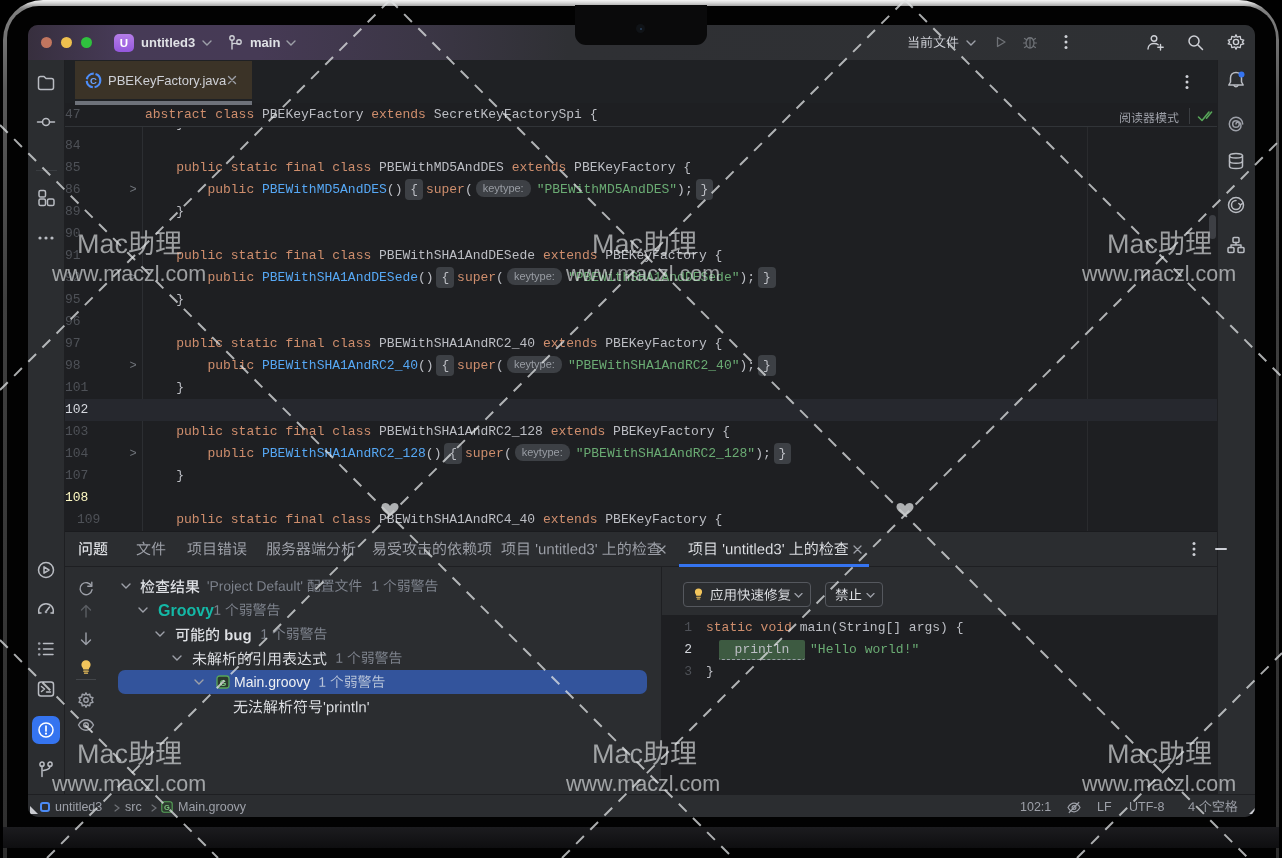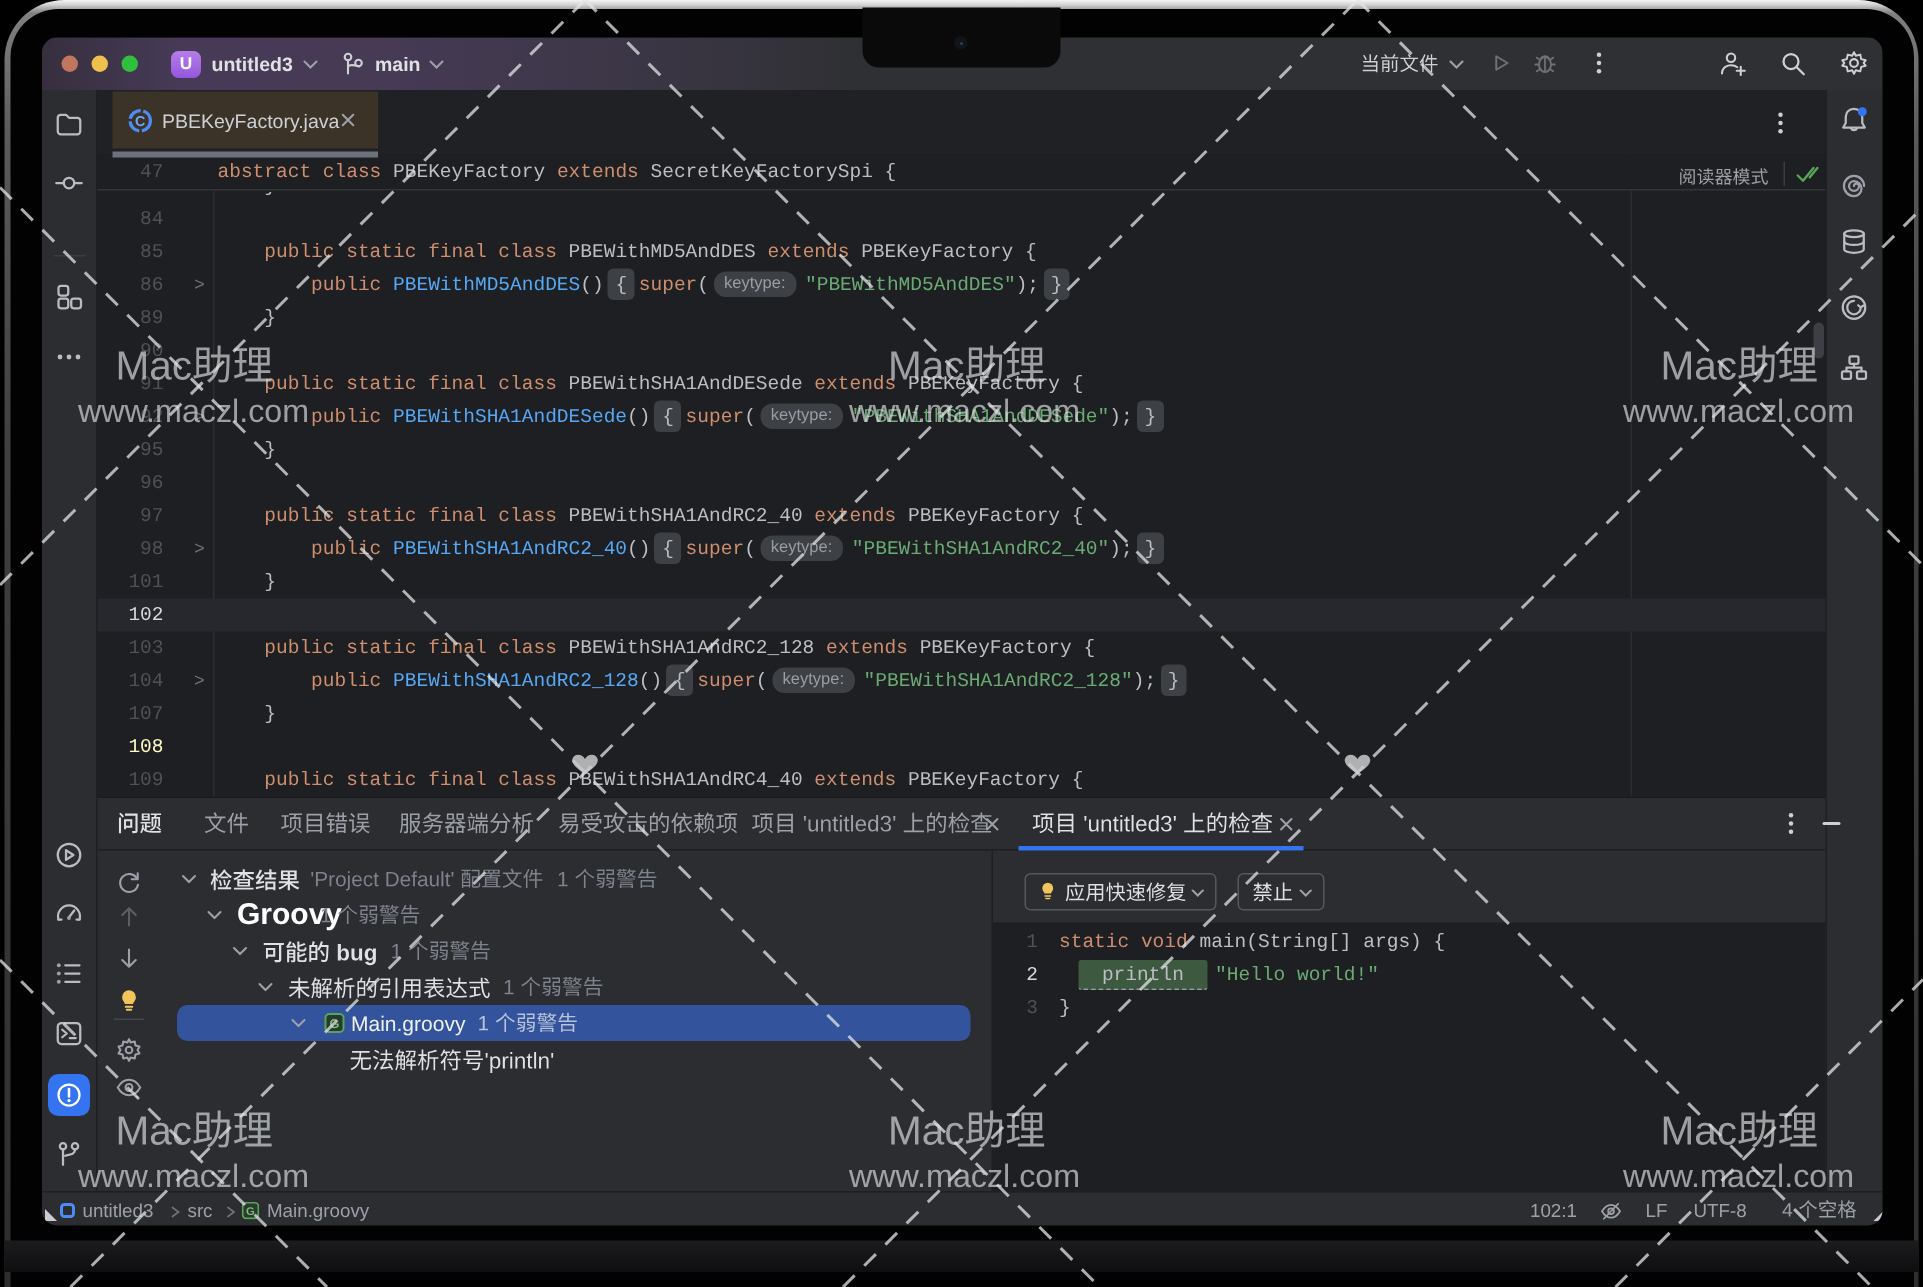--- a/index.html
+++ b/index.html
@@ -3,21 +3,21 @@
 html,body{margin:0;padding:0;background:#000;}
 body{width:1282px;height:858px;position:relative;overflow:hidden;
   font-family:"Liberation Sans",sans-serif;-webkit-font-smoothing:antialiased;}
 *{box-sizing:border-box;}
 .abs{position:absolute;}
 .mono{font-family:"Liberation Mono",monospace;font-size:13px;line-height:22px;white-space:pre;font-weight:normal;}
 .kw{color:#cf8e6d;}.mt{color:#56a8f5;}.st{color:#6aab73;}.df{color:#bcbec4;}
 .chip{background:#3d4045;border-radius:4px;padding:3px 5px;margin:-3px -5px;}
 .hint{display:inline-block;font-family:"Liberation Sans",sans-serif;font-size:11px;line-height:15px;
   color:#999da4;background:#3d4045;border-radius:8px;padding:1px 7px;margin:0 6px 0 3px;vertical-align:1px;}
-.num{position:absolute;left:0;width:44px;text-align:right;color:#4e5157;
+.num{position:absolute;left:0;width:44px;color:#4e5157;
   font-family:"Liberation Mono",monospace;font-size:13px;line-height:22px;}
 .fold{position:absolute;left:61px;width:14px;text-align:center;color:#6f737a;
   font-family:"Liberation Mono",monospace;font-size:12px;line-height:22px;}
 </style></head><body>
 
 <div class="abs" style="left:3px;top:0;width:1276px;height:862px;border-radius:40px 40px 0 0;background:linear-gradient(180deg,#f4f4f4 0px,#d5d5d5 3px,#a5a5a5 6px,#808080 9px,#5a5a5a 90px,#3f3f3f 300px,#2e2e2e 860px);"></div>
 <div class="abs" style="left:6.5px;top:6px;width:1269px;height:856px;border-radius:32px 32px 0 0;background:#020202;"></div>
 <div class="abs" style="left:3px;top:827px;width:1276px;height:21px;background:linear-gradient(180deg,#1c1c1f,#0e0e10);"></div>
 <div id="win" class="abs" style="left:28px;top:25px;width:1227px;height:792px;background:#1e1f22;border-radius:10px;overflow:hidden;">
 <div class="abs" style="left:0;top:0;width:1227px;height:35px;background:linear-gradient(90deg,#372f3e 0px,#463a56 90px,#463a55 230px,#3b3645 400px,#2f3034 540px,#2e3033 100%);">
@@ -197,21 +197,21 @@
 <div class="abs mono" style="left:80px;top:274px;"><span class="df">    }</span></div>
 <div class="num" style="top:296px;color:#d5d8de;">102</div>
 <div class="num" style="top:318px;color:#4e5157;">103</div>
 <div class="abs mono" style="left:80px;top:318px;"><span class="kw">    public static final class</span><span class="df"> PBEWithSHA1AndRC2_128 </span><span class="kw">extends</span><span class="df"> PBEKeyFactory {</span></div>
 <div class="num" style="top:340px;color:#4e5157;">104</div>
 <div class="fold" style="top:340px;">&gt;</div>
 <div class="abs mono" style="left:80px;top:340px;"><span class="kw">        public</span><span class="mt"> PBEWithSHA1AndRC2_128</span><span class="df">() </span><span class="df chip">{</span><span class="df"> </span><span class="kw">super</span><span class="df">(</span><span class="hint">keytype:</span><span class="st">"PBEWithSHA1AndRC2_128"</span><span class="df">); </span><span class="df chip">}</span></div>
 <div class="num" style="top:362px;color:#4e5157;">107</div>
 <div class="abs mono" style="left:80px;top:362px;"><span class="df">    }</span></div>
 <div class="num" style="top:384px;color:#fef9c3;">108</div>
-<div class="num" style="top:406px;color:#4e5157;">109</div>
+<div class="num" style="top:406px;color:#4e5157;margin-left:12px;">109</div>
 <div class="abs mono" style="left:80px;top:406px;"><span class="kw">    public static final class</span><span class="df"> PBEWithSHA1AndRC4_40 </span><span class="kw">extends</span><span class="df"> PBEKeyFactory {</span></div>
 <svg width="60" height="16" viewBox="0 -12.0 60 15.6" style="position:absolute;overflow:visible;left:1054px;top:7.0px">
         <path fill="#9da0a8" d="M4.2 -5.3H7.8V-3.9H4.2ZM1.1 -7.4V1.0H2.0V-7.4ZM1.3 -9.5C1.8 -9.0 2.4 -8.3 2.7 -7.8L3.4 -8.3C3.1 -8.8 2.5 -9.5 2.0 -9.9ZM3.8 -7.7C4.2 -7.2 4.6 -6.5 4.8 -6.1H3.3V-3.2H4.7C4.5 -1.9 4.1 -1.0 2.6 -0.5C2.8 -0.4 3.0 -0.0 3.1 0.2C4.8 -0.5 5.3 -1.6 5.5 -3.2H6.4V-1.2C6.4 -0.4 6.6 -0.2 7.4 -0.2C7.5 -0.2 8.3 -0.2 8.5 -0.2C9.1 -0.2 9.3 -0.5 9.4 -1.6C9.2 -1.7 8.9 -1.8 8.7 -1.9C8.7 -1.0 8.6 -0.9 8.4 -0.9C8.2 -0.9 7.6 -0.9 7.5 -0.9C7.2 -0.9 7.2 -0.9 7.2 -1.2V-3.2H8.6V-6.1H7.2C7.6 -6.6 7.9 -7.2 8.3 -7.8L7.4 -8.0C7.1 -7.5 6.7 -6.6 6.3 -6.1H4.8L5.5 -6.4C5.3 -6.9 4.9 -7.5 4.5 -8.0ZM4.2 -9.4V-8.6H10.0V-0.2C10.0 0.0 10.0 0.0 9.8 0.1C9.7 0.1 9.2 0.1 8.6 0.0C8.7 0.3 8.9 0.6 8.9 0.9C9.7 0.9 10.2 0.9 10.5 0.7C10.8 0.6 10.9 0.3 10.9 -0.2V-9.4Z M17.3 -5.4C18.0 -5.1 18.7 -4.6 19.1 -4.2L19.5 -4.7C19.1 -5.1 18.3 -5.6 17.7 -5.9ZM16.4 -4.3C17.1 -4.0 17.8 -3.5 18.2 -3.1L18.6 -3.6C18.3 -4.0 17.5 -4.5 16.9 -4.8ZM20.2 -1.3C21.2 -0.6 22.4 0.4 22.9 1.0L23.5 0.4C22.9 -0.2 21.7 -1.2 20.7 -1.8ZM13.3 -9.2C13.9 -8.7 14.7 -7.9 15.1 -7.4L15.7 -8.0C15.3 -8.5 14.5 -9.3 13.8 -9.8ZM16.4 -7.1V-6.3H22.2C22.0 -5.8 21.9 -5.3 21.7 -4.9L22.4 -4.7C22.7 -5.3 23.0 -6.2 23.2 -7.0L22.7 -7.2L22.5 -7.1H20.2V-8.2H22.7V-9.0H20.2V-10.1H19.3V-9.0H16.8V-8.2H19.3V-7.1ZM19.7 -5.9V-4.5C19.7 -4.0 19.6 -3.5 19.5 -3.0H16.2V-2.2H19.2C18.7 -1.3 17.8 -0.4 16.0 0.3C16.1 0.5 16.4 0.8 16.5 1.0C18.7 0.1 19.7 -1.0 20.2 -2.2H23.4V-3.0H20.4C20.5 -3.5 20.5 -4.0 20.5 -4.4V-5.9ZM12.5 -6.3V-5.4H14.3V-1.1C14.3 -0.5 13.9 -0.1 13.7 0.1C13.8 0.2 14.1 0.5 14.2 0.7V0.7C14.3 0.5 14.7 0.2 16.5 -1.4C16.4 -1.5 16.3 -1.9 16.2 -2.1L15.1 -1.2V-6.3Z M26.4 -8.8H28.4V-7.1H26.4ZM31.5 -8.8H33.6V-7.1H31.5ZM31.4 -5.8C31.9 -5.6 32.5 -5.3 32.9 -5.0H29.4C29.7 -5.4 29.9 -5.8 30.1 -6.2L29.2 -6.4V-9.5H25.5V-6.3H29.2C29.0 -5.9 28.7 -5.4 28.4 -5.0H24.6V-4.2H27.6C26.8 -3.5 25.7 -2.9 24.4 -2.4C24.5 -2.2 24.8 -1.9 24.9 -1.7L25.5 -2.0V1.0H26.4V0.6H28.4V0.9H29.2V-2.7H27.0C27.7 -3.2 28.3 -3.7 28.8 -4.2H31.0C31.5 -3.7 32.1 -3.2 32.9 -2.7H30.7V1.0H31.5V0.6H33.6V0.9H34.5V-2.0L35.1 -1.8C35.2 -2.0 35.5 -2.3 35.7 -2.5C34.4 -2.8 33.0 -3.5 32.1 -4.2H35.4V-5.0H33.3L33.6 -5.4C33.2 -5.7 32.4 -6.1 31.8 -6.3ZM30.6 -9.5V-6.3H34.5V-9.5ZM26.4 -0.2V-2.0H28.4V-0.2ZM31.5 -0.2V-2.0H33.6V-0.2Z M41.7 -5.0H45.8V-4.1H41.7ZM41.7 -6.5H45.8V-5.7H41.7ZM44.8 -10.1V-9.1H42.9V-10.1H42.1V-9.1H40.3V-8.3H42.1V-7.4H42.9V-8.3H44.8V-7.4H45.7V-8.3H47.3V-9.1H45.7V-10.1ZM40.8 -7.2V-3.5H43.3C43.2 -3.1 43.2 -2.8 43.1 -2.5H40.1V-1.7H42.8C42.4 -0.8 41.5 -0.1 39.7 0.2C39.9 0.4 40.1 0.8 40.2 1.0C42.3 0.5 43.3 -0.4 43.8 -1.7C44.4 -0.4 45.5 0.5 47.0 1.0C47.2 0.7 47.4 0.4 47.6 0.2C46.2 -0.1 45.2 -0.7 44.6 -1.7H47.3V-2.5H44.0C44.1 -2.8 44.1 -3.1 44.1 -3.5H46.7V-7.2ZM38.1 -10.1V-7.8H36.6V-6.9H38.1V-6.9C37.8 -5.3 37.1 -3.4 36.4 -2.4C36.5 -2.1 36.8 -1.8 36.9 -1.5C37.3 -2.2 37.8 -3.3 38.1 -4.5V0.9H39.0V-5.2C39.3 -4.6 39.7 -3.8 39.8 -3.4L40.4 -4.1C40.2 -4.5 39.3 -6.0 39.0 -6.4V-6.9H40.2V-7.8H39.0V-10.1Z M56.5 -9.5C57.1 -9.1 57.9 -8.4 58.2 -8.0L58.9 -8.5C58.5 -9.0 57.7 -9.6 57.1 -10.0ZM54.8 -10.0C54.8 -9.3 54.8 -8.6 54.8 -7.8H48.7V-7.0H54.9C55.2 -2.5 56.2 1.0 58.2 1.0C59.1 1.0 59.4 0.4 59.6 -1.7C59.4 -1.8 59.0 -2.0 58.8 -2.2C58.7 -0.6 58.6 0.0 58.3 0.0C57.1 0.0 56.1 -2.9 55.8 -7.0H59.4V-7.8H55.8C55.8 -8.5 55.7 -9.3 55.7 -10.0ZM48.7 -0.3 49.0 0.6C50.5 0.3 52.7 -0.2 54.8 -0.7L54.7 -1.5L52.1 -1.0V-4.3H54.4V-5.2H49.1V-4.3H51.2V-0.8Z"></path>
       </svg>
 <div class="abs" style="left:1124px;top:5px;width:1px;height:16px;background:#3a3d41;"></div>
 <svg width="16" height="14" viewBox="0 0 16 14" style="position:absolute;left:1132px;top:6px">
         <path d="M1.5 8 L5 11.5 L12 3" stroke="#57a559" stroke-width="1.6" fill="none" stroke-linecap="round" stroke-linejoin="round"></path>
         <path d="M9.5 9.2 L14.6 3" stroke="#57a559" stroke-width="1.6" fill="none" stroke-linecap="round"></path>
       </svg>
 <div class="abs" style="left:1144px;top:112px;width:7px;height:24px;background:#4a4d52;border-radius:4px;opacity:.7;"></div>
@@ -284,21 +284,21 @@
       </svg>
 <svg width="157" height="18" viewBox="0 -14.0 157 18.2" style="position:absolute;overflow:visible;left:141px;top:45.0px">
         <path fill="#7d828c" d="M1.8 -6.6H0.9L0.7 -9.6H2.0Z M11.3 -6.7Q11.3 -5.4 10.4 -4.6Q9.5 -3.8 8.0 -3.8H5.1V0.0H3.8V-9.6H7.9Q9.5 -9.6 10.4 -8.9Q11.3 -8.1 11.3 -6.7ZM10.0 -6.7Q10.0 -8.6 7.7 -8.6H5.1V-4.8H7.8Q10.0 -4.8 10.0 -6.7Z M13.0 0.0V-5.7Q13.0 -6.5 12.9 -7.4H14.1Q14.2 -6.1 14.2 -5.9H14.2Q14.5 -6.8 14.9 -7.2Q15.2 -7.5 15.9 -7.5Q16.2 -7.5 16.4 -7.5V-6.3Q16.2 -6.4 15.8 -6.4Q15.0 -6.4 14.6 -5.7Q14.2 -5.1 14.2 -3.9V0.0Z M23.9 -3.7Q23.9 -1.8 23.0 -0.8Q22.2 0.1 20.5 0.1Q18.9 0.1 18.1 -0.9Q17.3 -1.8 17.3 -3.7Q17.3 -7.5 20.6 -7.5Q22.3 -7.5 23.1 -6.6Q23.9 -5.7 23.9 -3.7ZM22.6 -3.7Q22.6 -5.2 22.1 -5.9Q21.7 -6.6 20.6 -6.6Q19.5 -6.6 19.0 -5.9Q18.6 -5.2 18.6 -3.7Q18.6 -2.2 19.0 -1.5Q19.5 -0.8 20.5 -0.8Q21.6 -0.8 22.1 -1.5Q22.6 -2.2 22.6 -3.7Z M25.4 -9.0V-10.1H26.6V-9.0ZM26.6 0.9Q26.6 2.0 26.2 2.4Q25.8 2.9 25.0 2.9Q24.5 2.9 24.1 2.8V1.9L24.5 1.9Q25.0 1.9 25.2 1.7Q25.4 1.4 25.4 0.7V-7.4H26.6Z M29.5 -3.4Q29.5 -2.2 30.0 -1.5Q30.5 -0.8 31.5 -0.8Q32.3 -0.8 32.8 -1.1Q33.3 -1.4 33.5 -1.9L34.5 -1.6Q33.9 0.1 31.5 0.1Q29.9 0.1 29.0 -0.8Q28.2 -1.8 28.2 -3.7Q28.2 -5.6 29.0 -6.6Q29.9 -7.5 31.5 -7.5Q34.7 -7.5 34.7 -3.6V-3.4ZM33.5 -4.4Q33.4 -5.6 32.9 -6.1Q32.4 -6.6 31.5 -6.6Q30.6 -6.6 30.0 -6.0Q29.5 -5.4 29.5 -4.4Z M37.2 -3.7Q37.2 -2.3 37.7 -1.5Q38.2 -0.8 39.1 -0.8Q39.8 -0.8 40.2 -1.2Q40.6 -1.5 40.7 -2.3L42.0 -2.2Q41.8 -1.1 41.1 -0.5Q40.3 0.1 39.1 0.1Q37.6 0.1 36.8 -0.8Q36.0 -1.8 36.0 -3.7Q36.0 -5.6 36.8 -6.6Q37.6 -7.5 39.1 -7.5Q40.3 -7.5 41.0 -6.9Q41.8 -6.4 41.9 -5.3L40.7 -5.2Q40.6 -5.8 40.2 -6.2Q39.8 -6.6 39.1 -6.6Q38.1 -6.6 37.7 -5.9Q37.2 -5.3 37.2 -3.7Z M46.1 -0.1Q45.5 0.1 44.9 0.1Q43.4 0.1 43.4 -1.6V-6.5H42.6V-7.4H43.5L43.8 -9.1H44.7V-7.4H46.0V-6.5H44.7V-1.8Q44.7 -1.3 44.8 -1.1Q45.0 -0.9 45.4 -0.9Q45.7 -0.9 46.1 -1.0Z M59.6 -4.9Q59.6 -3.4 59.0 -2.3Q58.4 -1.2 57.3 -0.6Q56.3 0.0 54.9 0.0H51.3V-9.6H54.5Q56.9 -9.6 58.2 -8.4Q59.6 -7.2 59.6 -4.9ZM58.3 -4.9Q58.3 -6.7 57.3 -7.6Q56.3 -8.6 54.4 -8.6H52.6V-1.0H54.7Q55.8 -1.0 56.6 -1.5Q57.4 -2.0 57.8 -2.9Q58.3 -3.7 58.3 -4.9Z M62.1 -3.4Q62.1 -2.2 62.7 -1.5Q63.2 -0.8 64.2 -0.8Q65.0 -0.8 65.5 -1.1Q66.0 -1.4 66.1 -1.9L67.2 -1.6Q66.5 0.1 64.2 0.1Q62.6 0.1 61.7 -0.8Q60.8 -1.8 60.8 -3.7Q60.8 -5.6 61.7 -6.6Q62.6 -7.5 64.1 -7.5Q67.4 -7.5 67.4 -3.6V-3.4ZM66.1 -4.4Q66.0 -5.6 65.5 -6.1Q65.1 -6.6 64.1 -6.6Q63.2 -6.6 62.7 -6.0Q62.2 -5.4 62.1 -4.4Z M70.5 -6.5V0.0H69.3V-6.5H68.2V-7.4H69.3V-8.2Q69.3 -9.2 69.7 -9.7Q70.2 -10.1 71.1 -10.1Q71.6 -10.1 71.9 -10.0V-9.1Q71.6 -9.2 71.4 -9.2Q70.9 -9.2 70.7 -8.9Q70.5 -8.7 70.5 -8.1V-7.4H71.9V-6.5Z M74.8 0.1Q73.6 0.1 73.1 -0.5Q72.5 -1.0 72.5 -2.1Q72.5 -3.2 73.3 -3.8Q74.0 -4.4 75.7 -4.5L77.4 -4.5V-4.9Q77.4 -5.8 77.0 -6.2Q76.6 -6.6 75.8 -6.6Q75.0 -6.6 74.6 -6.3Q74.2 -6.0 74.1 -5.4L72.8 -5.5Q73.2 -7.5 75.8 -7.5Q77.2 -7.5 77.9 -6.9Q78.6 -6.3 78.6 -5.0V-1.9Q78.6 -1.3 78.8 -1.0Q78.9 -0.8 79.3 -0.8Q79.5 -0.8 79.7 -0.8V-0.0Q79.2 0.1 78.8 0.1Q78.1 0.1 77.8 -0.3Q77.5 -0.6 77.4 -1.4H77.4Q76.9 -0.6 76.3 -0.2Q75.6 0.1 74.8 0.1ZM75.0 -0.8Q75.7 -0.8 76.2 -1.1Q76.8 -1.4 77.1 -1.9Q77.4 -2.5 77.4 -3.0V-3.7L76.0 -3.6Q75.2 -3.6 74.7 -3.4Q74.3 -3.3 74.0 -2.9Q73.8 -2.6 73.8 -2.0Q73.8 -1.4 74.1 -1.1Q74.4 -0.8 75.0 -0.8Z M81.9 -7.4V-2.7Q81.9 -2.0 82.0 -1.6Q82.1 -1.2 82.5 -1.0Q82.8 -0.8 83.4 -0.8Q84.3 -0.8 84.8 -1.4Q85.3 -2.0 85.3 -3.1V-7.4H86.5V-1.6Q86.5 -0.3 86.6 0.0H85.4Q85.4 -0.0 85.4 -0.2Q85.4 -0.3 85.4 -0.5Q85.4 -0.7 85.3 -1.3H85.3Q84.9 -0.5 84.3 -0.2Q83.8 0.1 83.0 0.1Q81.7 0.1 81.2 -0.5Q80.6 -1.1 80.6 -2.5V-7.4Z M88.4 0.0V-10.1H89.7V0.0Z M94.4 -0.1Q93.8 0.1 93.1 0.1Q91.7 0.1 91.7 -1.6V-6.5H90.8V-7.4H91.7L92.1 -9.1H92.9V-7.4H94.3V-6.5H92.9V-1.8Q92.9 -1.3 93.1 -1.1Q93.2 -0.9 93.7 -0.9Q93.9 -0.9 94.4 -1.0Z M96.3 -6.6H95.3L95.2 -9.6H96.5Z M108.8 -11.1V-10.1H113.1V-6.7H108.9V-0.6C108.9 0.6 109.2 1.0 110.5 1.0C110.8 1.0 112.6 1.0 112.9 1.0C114.2 1.0 114.5 0.3 114.6 -1.9C114.3 -2.0 113.9 -2.2 113.6 -2.4C113.6 -0.4 113.5 -0.0 112.8 -0.0C112.4 -0.0 111.0 -0.0 110.7 -0.0C110.0 -0.0 109.9 -0.1 109.9 -0.6V-5.7H113.1V-4.8H114.1V-11.1ZM103.1 -2.2H106.9V-0.8H103.1ZM103.1 -3.0V-7.7H104.0V-6.6C104.0 -5.9 103.9 -5.0 103.1 -4.3C103.2 -4.2 103.4 -4.0 103.5 -3.8C104.4 -4.6 104.6 -5.8 104.6 -6.6V-7.7H105.4V-5.1C105.4 -4.4 105.5 -4.3 106.1 -4.3C106.2 -4.3 106.7 -4.3 106.8 -4.3H106.9V-3.0ZM101.9 -11.2V-10.3H103.9V-8.7H102.2V1.1H103.1V0.1H106.9V0.9H107.8V-8.7H106.2V-10.3H108.1V-11.2ZM104.6 -8.7V-10.3H105.5V-8.7ZM106.0 -7.7H106.9V-4.9L106.9 -4.9C106.9 -4.9 106.8 -4.9 106.7 -4.9C106.6 -4.9 106.2 -4.9 106.2 -4.9C106.0 -4.9 106.0 -4.9 106.0 -5.1Z M124.2 -10.5H126.5V-9.2H124.2ZM120.9 -10.5H123.2V-9.2H120.9ZM117.7 -10.5H119.9V-9.2H117.7ZM117.7 -6.0V-0.1H115.9V0.7H128.3V-0.1H126.4V-6.0H122.0L122.2 -6.8H128.0V-7.6H122.3L122.5 -8.4H127.6V-11.2H116.7V-8.4H121.4L121.3 -7.6H116.0V-6.8H121.2L121.0 -6.0ZM118.7 -0.1V-1.0H125.3V-0.1ZM118.7 -3.9H125.3V-3.0H118.7ZM118.7 -4.5V-5.3H125.3V-4.5ZM118.7 -2.4H125.3V-1.6H118.7Z M135.0 -11.5C135.4 -10.8 135.8 -9.9 136.0 -9.3L137.2 -9.7C137.0 -10.3 136.5 -11.2 136.1 -11.9ZM129.8 -9.3V-8.3H131.9C132.8 -6.1 133.9 -4.3 135.3 -2.8C133.8 -1.5 131.9 -0.6 129.6 0.1C129.8 0.4 130.1 0.8 130.2 1.1C132.6 0.3 134.5 -0.7 136.1 -2.0C137.7 -0.6 139.6 0.4 141.9 1.0C142.0 0.7 142.4 0.3 142.6 0.1C140.4 -0.5 138.4 -1.5 136.9 -2.8C138.3 -4.3 139.4 -6.0 140.2 -8.3H142.4V-9.3ZM136.1 -3.5C134.8 -4.9 133.8 -6.5 133.0 -8.3H139.0C138.3 -6.4 137.3 -4.8 136.1 -3.5Z M147.5 -4.8V-3.8H151.5V1.1H152.6V-3.8H156.4V-4.8H152.6V-7.9H155.8V-8.9H152.6V-11.6H151.5V-8.9H149.6C149.8 -9.5 150.0 -10.2 150.1 -10.8L149.1 -11.1C148.8 -9.2 148.2 -7.4 147.4 -6.3C147.6 -6.1 148.1 -5.9 148.3 -5.7C148.7 -6.3 149.0 -7.1 149.3 -7.9H151.5V-4.8ZM146.8 -11.7C146.1 -9.6 144.8 -7.5 143.5 -6.1C143.7 -5.9 144.0 -5.3 144.1 -5.1C144.6 -5.6 145.0 -6.1 145.4 -6.7V1.1H146.4V-8.4C146.9 -9.3 147.4 -10.4 147.8 -11.4Z"></path>
       </svg>
 <svg width="68" height="18" viewBox="0 -14.0 68 18.2" style="position:absolute;overflow:visible;left:306px;top:45.0px">
         <path fill="#7d828c" d="M1.1 0.0V-1.0H3.5V-8.5L1.3 -6.9V-8.1L3.6 -9.6H4.8V-1.0H7.1V0.0Z M18.1 -7.6V1.1H19.2V-7.6ZM18.8 -11.8C17.4 -9.4 14.8 -7.4 12.2 -6.2C12.5 -6.0 12.8 -5.6 12.9 -5.3C15.1 -6.3 17.2 -8.0 18.7 -9.9C20.6 -7.7 22.4 -6.4 24.5 -5.3C24.6 -5.6 25.0 -6.0 25.2 -6.2C23.1 -7.3 21.1 -8.6 19.3 -10.7L19.7 -11.3Z M33.3 -3.7C34.3 -3.4 35.6 -2.9 36.2 -2.5L36.7 -3.3C36.0 -3.7 34.7 -4.2 33.7 -4.4ZM27.0 -3.7C28.0 -3.4 29.3 -2.9 29.9 -2.5L30.4 -3.3C29.7 -3.7 28.4 -4.2 27.4 -4.5ZM26.4 -1.2 26.8 -0.3C27.9 -0.7 29.4 -1.2 30.8 -1.7C30.7 -0.8 30.5 -0.3 30.4 -0.1C30.2 0.1 30.1 0.1 29.9 0.1C29.6 0.1 29.0 0.1 28.4 0.0C28.6 0.3 28.7 0.7 28.7 1.0C29.4 1.0 30.0 1.0 30.4 1.0C30.8 1.0 31.0 0.9 31.3 0.5C31.7 0.1 31.9 -1.4 32.1 -5.3C32.2 -5.5 32.2 -5.8 32.2 -5.8H28.1L28.2 -7.6H32.0V-11.3H26.8V-10.3H31.0V-8.6H27.2C27.2 -7.4 27.1 -5.9 27.0 -4.9H31.1C31.0 -4.0 31.0 -3.3 30.9 -2.7C29.2 -2.1 27.5 -1.5 26.4 -1.2ZM33.5 -8.6C33.4 -7.4 33.4 -5.9 33.2 -4.9H37.5L37.4 -2.7C35.7 -2.2 34.0 -1.6 32.9 -1.2L33.2 -0.3L37.3 -1.8C37.2 -0.7 37.1 -0.1 36.9 0.1C36.7 0.2 36.6 0.2 36.3 0.2C36.0 0.2 35.3 0.2 34.5 0.1C34.6 0.4 34.7 0.8 34.8 1.1C35.6 1.1 36.4 1.1 36.8 1.1C37.2 1.1 37.5 1.0 37.8 0.6C38.2 0.2 38.4 -1.3 38.6 -5.3C38.6 -5.5 38.6 -5.8 38.6 -5.8H34.4L34.4 -7.6H38.4V-11.3H33.1V-10.3H37.4V-8.6Z M42.4 -2.7V-2.1H51.0V-2.7ZM42.4 -3.9V-3.3H51.0V-3.9ZM42.3 -1.5V1.1H43.3V0.7H50.1V1.1H51.2V-1.5ZM43.3 0.1V-0.9H50.1V0.1ZM45.9 -6.0C46.0 -5.8 46.1 -5.5 46.2 -5.3H40.6V-4.5H52.7V-5.3H47.3C47.2 -5.6 47.0 -6.0 46.8 -6.3ZM41.8 -10.1C41.5 -9.4 41.0 -8.6 40.1 -8.0C40.3 -7.9 40.6 -7.6 40.8 -7.5C41.0 -7.6 41.1 -7.8 41.3 -8.0V-6.0H42.1V-6.4H44.2C44.3 -6.2 44.3 -6.0 44.3 -5.9C44.7 -5.9 45.1 -5.9 45.3 -5.9C45.6 -5.9 45.8 -6.0 46.0 -6.2C46.2 -6.4 46.3 -7.2 46.5 -9.2C46.5 -9.3 46.5 -9.5 46.5 -9.5H42.4L42.6 -9.9L42.4 -9.9H43.0V-10.4H44.5V-9.9H45.5V-10.4H47.1V-11.1H45.5V-11.7H44.5V-11.1H43.0V-11.7H42.1V-11.1H40.4V-10.4H42.1V-10.0ZM48.6 -11.8C48.2 -10.6 47.5 -9.5 46.5 -8.7C46.8 -8.6 47.1 -8.3 47.2 -8.2C47.6 -8.5 47.9 -8.8 48.1 -9.2C48.5 -8.6 48.8 -8.1 49.3 -7.6C48.6 -7.2 47.9 -6.9 47.0 -6.6C47.2 -6.4 47.5 -6.1 47.5 -5.9C48.4 -6.2 49.3 -6.6 49.9 -7.1C50.7 -6.5 51.5 -6.0 52.5 -5.7C52.7 -6.0 52.9 -6.3 53.1 -6.5C52.2 -6.7 51.3 -7.1 50.6 -7.6C51.2 -8.2 51.7 -8.9 52.0 -9.8H53.0V-10.6H49.0C49.2 -10.9 49.3 -11.2 49.4 -11.6ZM51.0 -9.8C50.8 -9.2 50.4 -8.6 49.9 -8.2C49.4 -8.7 49.0 -9.2 48.7 -9.8ZM45.5 -8.9C45.4 -7.4 45.3 -6.9 45.2 -6.7C45.1 -6.6 45.1 -6.6 44.9 -6.6L44.6 -6.6V-8.4H41.7L42.1 -8.9ZM42.1 -7.8H43.8V-7.0H42.1Z M57.1 -11.6C56.6 -10.1 55.7 -8.5 54.7 -7.4C54.9 -7.3 55.4 -7.0 55.6 -6.9C56.1 -7.4 56.6 -8.1 57.0 -8.8H60.4V-6.6H54.5V-5.6H66.9V-6.6H61.5V-8.8H65.8V-9.7H61.5V-11.8H60.4V-9.7H57.5C57.8 -10.3 58.0 -10.8 58.2 -11.4ZM56.3 -4.2V1.2H57.3V0.4H64.1V1.2H65.2V-4.2ZM57.3 -0.5V-3.2H64.1V-0.5Z"></path>
       </svg>
 <svg width="10" height="6" viewBox="0 0 10 6" style="position:absolute;left:73px;top:75px">
         <path d="M1 1 L5 5 L9 1" stroke="#9da0a8" stroke-width="1.4" fill="none" stroke-linecap="round"></path>
       </svg>
-<div class="abs" style="left:93px;top:70px;font-size:20px;font-weight:bold;color:#ffffff;line-height:17px;">Groovy</div>
+<div class="abs" style="left:93px;top:70px;font-size:16px;font-weight:bold;color:#14b8a6;line-height:17px;">Groovy</div>
 <svg width="68" height="18" viewBox="0 -14.0 68 18.2" style="position:absolute;overflow:visible;left:148px;top:69.0px">
         <path fill="#7d828c" d="M1.1 0.0V-1.0H3.5V-8.5L1.3 -6.9V-8.1L3.6 -9.6H4.8V-1.0H7.1V0.0Z M18.1 -7.6V1.1H19.2V-7.6ZM18.8 -11.8C17.4 -9.4 14.8 -7.4 12.2 -6.2C12.5 -6.0 12.8 -5.6 12.9 -5.3C15.1 -6.3 17.2 -8.0 18.7 -9.9C20.6 -7.7 22.4 -6.4 24.5 -5.3C24.6 -5.6 25.0 -6.0 25.2 -6.2C23.1 -7.3 21.1 -8.6 19.3 -10.7L19.7 -11.3Z M33.3 -3.7C34.3 -3.4 35.6 -2.9 36.2 -2.5L36.7 -3.3C36.0 -3.7 34.7 -4.2 33.7 -4.4ZM27.0 -3.7C28.0 -3.4 29.3 -2.9 29.9 -2.5L30.4 -3.3C29.7 -3.7 28.4 -4.2 27.4 -4.5ZM26.4 -1.2 26.8 -0.3C27.9 -0.7 29.4 -1.2 30.8 -1.7C30.7 -0.8 30.5 -0.3 30.4 -0.1C30.2 0.1 30.1 0.1 29.9 0.1C29.6 0.1 29.0 0.1 28.4 0.0C28.6 0.3 28.7 0.7 28.7 1.0C29.4 1.0 30.0 1.0 30.4 1.0C30.8 1.0 31.0 0.9 31.3 0.5C31.7 0.1 31.9 -1.4 32.1 -5.3C32.2 -5.5 32.2 -5.8 32.2 -5.8H28.1L28.2 -7.6H32.0V-11.3H26.8V-10.3H31.0V-8.6H27.2C27.2 -7.4 27.1 -5.9 27.0 -4.9H31.1C31.0 -4.0 31.0 -3.3 30.9 -2.7C29.2 -2.1 27.5 -1.5 26.4 -1.2ZM33.5 -8.6C33.4 -7.4 33.4 -5.9 33.2 -4.9H37.5L37.4 -2.7C35.7 -2.2 34.0 -1.6 32.9 -1.2L33.2 -0.3L37.3 -1.8C37.2 -0.7 37.1 -0.1 36.9 0.1C36.7 0.2 36.6 0.2 36.3 0.2C36.0 0.2 35.3 0.2 34.5 0.1C34.6 0.4 34.7 0.8 34.8 1.1C35.6 1.1 36.4 1.1 36.8 1.1C37.2 1.1 37.5 1.0 37.8 0.6C38.2 0.2 38.4 -1.3 38.6 -5.3C38.6 -5.5 38.6 -5.8 38.6 -5.8H34.4L34.4 -7.6H38.4V-11.3H33.1V-10.3H37.4V-8.6Z M42.4 -2.7V-2.1H51.0V-2.7ZM42.4 -3.9V-3.3H51.0V-3.9ZM42.3 -1.5V1.1H43.3V0.7H50.1V1.1H51.2V-1.5ZM43.3 0.1V-0.9H50.1V0.1ZM45.9 -6.0C46.0 -5.8 46.1 -5.5 46.2 -5.3H40.6V-4.5H52.7V-5.3H47.3C47.2 -5.6 47.0 -6.0 46.8 -6.3ZM41.8 -10.1C41.5 -9.4 41.0 -8.6 40.1 -8.0C40.3 -7.9 40.6 -7.6 40.8 -7.5C41.0 -7.6 41.1 -7.8 41.3 -8.0V-6.0H42.1V-6.4H44.2C44.3 -6.2 44.3 -6.0 44.3 -5.9C44.7 -5.9 45.1 -5.9 45.3 -5.9C45.6 -5.9 45.8 -6.0 46.0 -6.2C46.2 -6.4 46.3 -7.2 46.5 -9.2C46.5 -9.3 46.5 -9.5 46.5 -9.5H42.4L42.6 -9.9L42.4 -9.9H43.0V-10.4H44.5V-9.9H45.5V-10.4H47.1V-11.1H45.5V-11.7H44.5V-11.1H43.0V-11.7H42.1V-11.1H40.4V-10.4H42.1V-10.0ZM48.6 -11.8C48.2 -10.6 47.5 -9.5 46.5 -8.7C46.8 -8.6 47.1 -8.3 47.2 -8.2C47.6 -8.5 47.9 -8.8 48.1 -9.2C48.5 -8.6 48.8 -8.1 49.3 -7.6C48.6 -7.2 47.9 -6.9 47.0 -6.6C47.2 -6.4 47.5 -6.1 47.5 -5.9C48.4 -6.2 49.3 -6.6 49.9 -7.1C50.7 -6.5 51.5 -6.0 52.5 -5.7C52.7 -6.0 52.9 -6.3 53.1 -6.5C52.2 -6.7 51.3 -7.1 50.6 -7.6C51.2 -8.2 51.7 -8.9 52.0 -9.8H53.0V-10.6H49.0C49.2 -10.9 49.3 -11.2 49.4 -11.6ZM51.0 -9.8C50.8 -9.2 50.4 -8.6 49.9 -8.2C49.4 -8.7 49.0 -9.2 48.7 -9.8ZM45.5 -8.9C45.4 -7.4 45.3 -6.9 45.2 -6.7C45.1 -6.6 45.1 -6.6 44.9 -6.6L44.6 -6.6V-8.4H41.7L42.1 -8.9ZM42.1 -7.8H43.8V-7.0H42.1Z M57.1 -11.6C56.6 -10.1 55.7 -8.5 54.7 -7.4C54.9 -7.3 55.4 -7.0 55.6 -6.9C56.1 -7.4 56.6 -8.1 57.0 -8.8H60.4V-6.6H54.5V-5.6H66.9V-6.6H61.5V-8.8H65.8V-9.7H61.5V-11.8H60.4V-9.7H57.5C57.8 -10.3 58.0 -10.8 58.2 -11.4ZM56.3 -4.2V1.2H57.3V0.4H64.1V1.2H65.2V-4.2ZM57.3 -0.5V-3.2H64.1V-0.5Z"></path>
       </svg>
 <svg width="10" height="6" viewBox="0 0 10 6" style="position:absolute;left:90px;top:99px">
         <path d="M1 1 L5 5 L9 1" stroke="#9da0a8" stroke-width="1.4" fill="none" stroke-linecap="round"></path>
       </svg>
 <svg width="77" height="20" viewBox="0 -15.0 77 19.5" style="position:absolute;overflow:visible;left:110px;top:92.5px">
         <path fill="#dfe1e5" d="M0.8 -11.6V-10.2H11.0V-0.7C11.0 -0.3 10.9 -0.3 10.5 -0.2C10.2 -0.2 8.9 -0.2 7.8 -0.3C8.0 0.1 8.3 0.8 8.4 1.2C9.9 1.2 10.9 1.2 11.6 1.0C12.2 0.8 12.5 0.3 12.5 -0.6V-10.2H14.3V-11.6ZM3.6 -6.9H7.1V-3.9H3.6ZM2.3 -8.2V-1.3H3.6V-2.5H8.5V-8.2Z M20.5 -6.1V-5.0H17.8V-6.1ZM16.4 -7.3V1.2H17.8V-1.7H20.5V-0.3C20.5 -0.1 20.5 -0.0 20.3 -0.0C20.1 -0.0 19.5 -0.0 18.8 -0.1C19.0 0.3 19.2 0.9 19.3 1.2C20.2 1.2 20.9 1.2 21.3 1.0C21.8 0.8 21.9 0.4 21.9 -0.3V-7.3ZM17.8 -3.9H20.5V-2.8H17.8ZM27.8 -11.6C27.0 -11.2 25.8 -10.7 24.6 -10.2V-12.6H23.2V-7.8C23.2 -6.4 23.6 -6.0 25.2 -6.0C25.5 -6.0 27.2 -6.0 27.6 -6.0C28.8 -6.0 29.2 -6.5 29.4 -8.4C29.0 -8.5 28.4 -8.7 28.2 -8.9C28.1 -7.5 28.0 -7.3 27.4 -7.3C27.1 -7.3 25.7 -7.3 25.4 -7.3C24.7 -7.3 24.6 -7.3 24.6 -7.9V-9.1C26.0 -9.5 27.6 -10.0 28.7 -10.6ZM27.9 -4.9C27.1 -4.4 25.9 -3.8 24.6 -3.4V-5.6H23.2V-0.7C23.2 0.7 23.7 1.1 25.2 1.1C25.6 1.1 27.3 1.1 27.6 1.1C29.0 1.1 29.4 0.6 29.5 -1.5C29.1 -1.6 28.6 -1.8 28.3 -2.0C28.2 -0.4 28.1 -0.1 27.5 -0.1C27.1 -0.1 25.7 -0.1 25.4 -0.1C24.8 -0.1 24.6 -0.2 24.6 -0.7V-2.2C26.1 -2.6 27.7 -3.2 28.9 -3.9ZM16.3 -8.2C16.6 -8.3 17.2 -8.4 21.1 -8.7C21.2 -8.4 21.3 -8.2 21.4 -7.9L22.6 -8.5C22.4 -9.4 21.6 -10.7 20.8 -11.8L19.6 -11.3C19.9 -10.8 20.3 -10.3 20.6 -9.8L17.7 -9.6C18.4 -10.4 19.0 -11.3 19.5 -12.3L18.0 -12.7C17.5 -11.6 16.8 -10.4 16.5 -10.1C16.3 -9.8 16.0 -9.6 15.8 -9.5C16.0 -9.2 16.2 -8.5 16.3 -8.2Z M38.2 -6.2C39.0 -5.1 39.9 -3.6 40.4 -2.7L41.6 -3.5C41.1 -4.4 40.1 -5.8 39.3 -6.9ZM38.9 -12.7C38.4 -10.7 37.6 -8.7 36.6 -7.4V-10.2H34.2C34.4 -10.9 34.7 -11.7 35.0 -12.4L33.4 -12.7C33.3 -12.0 33.1 -11.0 32.9 -10.2H31.2V0.9H32.5V-0.3H36.6V-7.3C37.0 -7.0 37.5 -6.7 37.7 -6.5C38.2 -7.2 38.7 -8.0 39.1 -9.0H42.7C42.5 -3.3 42.3 -1.0 41.8 -0.5C41.6 -0.3 41.5 -0.3 41.2 -0.3C40.8 -0.3 39.9 -0.3 38.9 -0.4C39.2 0.0 39.4 0.6 39.4 1.0C40.3 1.1 41.2 1.1 41.7 1.0C42.3 0.9 42.6 0.8 43.0 0.3C43.6 -0.4 43.8 -2.8 44.0 -9.6C44.0 -9.8 44.0 -10.3 44.0 -10.3H39.6C39.9 -11.0 40.1 -11.7 40.3 -12.4ZM32.5 -9.0H35.3V-6.1H32.5ZM32.5 -1.6V-4.9H35.3V-1.6Z M57.7 -4.0Q57.7 -2.0 56.9 -0.9Q56.1 0.1 54.7 0.1Q53.8 0.1 53.2 -0.2Q52.6 -0.6 52.3 -1.3H52.3Q52.3 -1.0 52.2 -0.6Q52.2 -0.1 52.2 0.0H50.2Q50.2 -0.7 50.2 -1.8V-10.9H52.3V-7.8L52.2 -6.5H52.3Q53.0 -8.1 54.8 -8.1Q56.2 -8.1 57.0 -7.0Q57.7 -5.9 57.7 -4.0ZM55.6 -4.0Q55.6 -5.3 55.2 -6.0Q54.8 -6.6 54.0 -6.6Q53.1 -6.6 52.7 -5.9Q52.2 -5.2 52.2 -3.9Q52.2 -2.7 52.7 -2.0Q53.1 -1.3 53.9 -1.3Q55.6 -1.3 55.6 -4.0Z M61.3 -7.9V-3.5Q61.3 -1.4 62.7 -1.4Q63.5 -1.4 63.9 -2.0Q64.4 -2.7 64.4 -3.7V-7.9H66.4V-1.8Q66.4 -0.8 66.5 0.0H64.5Q64.5 -1.1 64.5 -1.6H64.4Q64.0 -0.7 63.4 -0.3Q62.7 0.1 61.9 0.1Q60.6 0.1 59.9 -0.6Q59.3 -1.4 59.3 -2.9V-7.9Z M71.9 3.2Q70.4 3.2 69.5 2.6Q68.6 2.1 68.4 1.0L70.5 0.8Q70.6 1.3 71.0 1.6Q71.3 1.8 71.9 1.8Q72.8 1.8 73.2 1.3Q73.6 0.8 73.6 -0.3V-0.7L73.6 -1.5H73.6Q72.9 -0.0 71.0 -0.0Q69.6 -0.0 68.9 -1.1Q68.1 -2.1 68.1 -4.0Q68.1 -6.0 68.9 -7.0Q69.7 -8.1 71.2 -8.1Q72.9 -8.1 73.6 -6.7H73.6Q73.6 -6.9 73.6 -7.3Q73.7 -7.8 73.7 -7.9H75.7Q75.6 -7.1 75.6 -6.1V-0.2Q75.6 1.5 74.6 2.3Q73.7 3.2 71.9 3.2ZM73.6 -4.1Q73.6 -5.3 73.1 -6.0Q72.7 -6.7 71.9 -6.7Q70.3 -6.7 70.3 -4.0Q70.3 -1.4 71.9 -1.4Q72.7 -1.4 73.1 -2.1Q73.6 -2.8 73.6 -4.1Z"></path>
       </svg>
 <svg width="68" height="18" viewBox="0 -14.0 68 18.2" style="position:absolute;overflow:visible;left:195px;top:93.0px">

